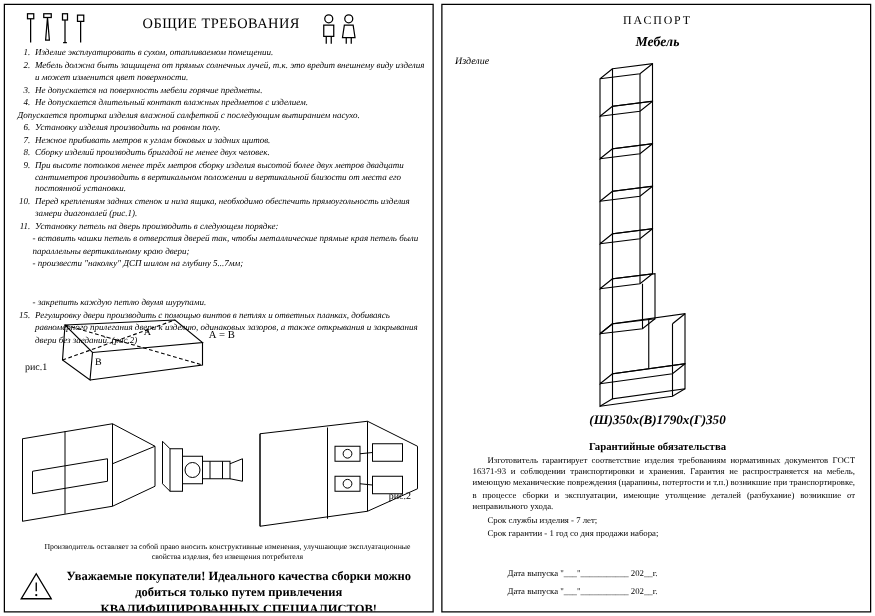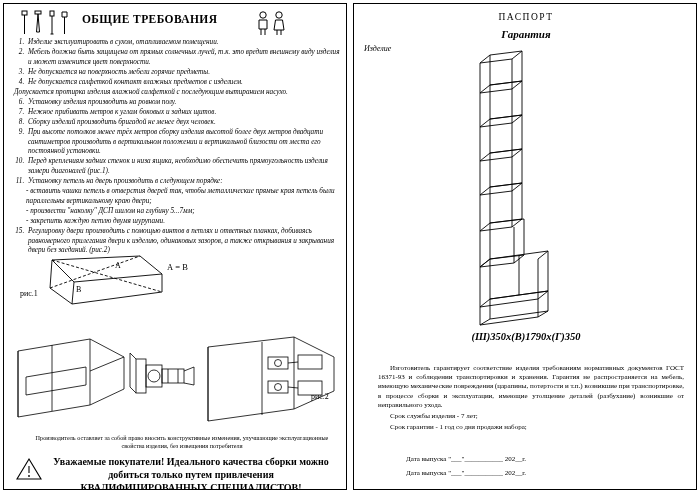--- a/index.html
+++ b/index.html
@@ -36,22 +36,22 @@
     width: 344px;
     padding-left: 40px;
   }
 
   
   .left-title {
     position: absolute;
     top: 9px;
     left: 78px;
     width: 190px;
-    text-align: left;
-    font-weight: bold;
+    text-align: center;
+    font-weight: normal;
     font-size: 11.5px;
     letter-spacing: 0.4px;
   }
   .tools-icon {
     position: absolute;
     top: 6px;
     left: 16px;
     width: 52px;
     height: 26px;
   }
@@ -270,31 +270,31 @@
         <line x1="25" y1="20" x2="25" y2="25"></line>
         <line x1="29" y1="20" x2="29" y2="25"></line>
       </g>
     </svg>
 
     <div class="instructions">
       <ol>
         <li>Изделие эксплуатировать в сухом, отапливаемом помещении.</li>
         <li>Мебель должна быть защищена от прямых солнечных лучей, т.к. это вредит внешнему виду изделия и может изменится цвет поверхности.</li>
         <li>Не допускается на поверхность мебели горячие предметы.</li>
-        <li>Не допускается салфеткой контакт влажных предметов с изделием.</li>
+        <li>Не допускается длительный контакт влажных предметов с изделием.</li>
         <li style="list-style:none; margin-left:-14px;">Допускается протирка изделия влажной салфеткой с последующим вытиранием насухо.</li>
         <li>Установку изделия производить на ровном полу.</li>
         <li>Нежное прибивать метров к углам боковых и задних щитов.</li>
         <li>Сборку изделий производить бригадой не менее двух человек.</li>
         <li>При высоте потолков менее трёх метров сборку изделия высотой более двух метров двадцати сантиметров производить в вертикальном положении и вертикальной близости от места его постоянной установки.</li>
         <li>Перед креплениям задних стенок и низа ящика, необходимо обеспечить прямоугольность изделия замери диагоналей (рис.1).</li>
         <li>Установку петель на дверь производить в следующем порядке:</li>
         <li style="list-style:none; margin-left:-2px;">- вставить чашки петель в отверстия дверей так, чтобы металлические прямые края петель были параллельны вертикальному краю двери;</li>
         <li style="list-style:none; margin-left:-2px;">- произвести "наколку" ДСП шилом на глубину 5...7мм;</li>
-        <li style="list-style:none; margin-left:-2px;">- закрепить каждую петлю двумя шурупами.</li>
+        <li style="list-style:none; margin-left:-2px;margin-top:22px;">- закрепить каждую петлю двумя шурупами.</li>
         <li>Регулировку двери производить с помощью винтов в петлях и ответных планках, добиваясь равномерного прилегания двери к изделию, одинаковых зазоров, а также открывания и закрывания двери без заеданий. (рис.2)</li>
       </ol>
     </div>
 
     <svg class="fig1-wrap" viewBox="0 0 200 60">
       <g fill="none" stroke="#000" stroke-width="0.9">
         <path d="M40 8 L128 4 L150 22 L62 30 Z"></path>
         <path d="M40 8 L38 36 L60 52 L62 30"></path>
         <path d="M150 22 L150 40 L60 52"></path>
         <line x1="40" y1="8" x2="150" y2="40" stroke-dasharray="3,2"></line>
@@ -350,21 +350,21 @@
         <line x1="13" y1="9" x2="13" y2="16" stroke="#000" stroke-width="1.1"></line>
         <circle cx="13" cy="19" r="0.9" fill="#000"></circle>
       </svg>
       <div class="warn-text">Уважаемые покупатели! Идеального качества сборки можно добиться только путем привлечения КВАЛИФИЦИРОВАННЫХ СПЕЦИАЛИСТОВ!</div>
     </div>
   </div>
 
   <div class="panel panel-right">
 
     <div class="r-title">ПАСПОРТ</div>
-    <div class="r-sub">Гарантия</div>
+    <div class="r-sub">Мебель</div>
     <div class="r-izd">Изделие</div>
 
     <svg class="shelf-img" viewBox="0 0 308 278">
       <g fill="none" stroke="#000" stroke-width="0.9">
 
         <path d="M118 6 L150 2 L150 32 L118 36 Z"></path>
         <path d="M118 6 L108 14 L108 44 L118 36"></path>
         <path d="M108 14 L140 10 L150 2"></path>
         <path d="M108 44 L140 40 L150 32"></path>
         <path d="M140 10 L140 40"></path>
@@ -403,20 +403,21 @@
         <path d="M147 206 L147 246"></path>
 
         <path d="M118 250 L176 242 L176 262 L118 270 Z"></path>
         <path d="M108 258 L108 276 L118 270"></path>
         <path d="M108 276 L166 268 L176 262"></path>
         <path d="M166 250 L166 268"></path>
       </g>
     </svg>
 
     <div class="dims">(Ш)350х(В)1790х(Г)350</div>
+    <div class="warranty-title">Гарантийные обязательства</div>
 
     <div class="warranty-body">
       <p>Изготовитель гарантирует соответствие изделия требованиям нормативных документов ГОСТ 16371-93 и соблюдении транспортировки и хранения. Гарантия не распространяется на мебель, имеющую механические повреждения (царапины, потертости и т.п.) возникшие при транспортировке, в процессе сборки и эксплуатации, имеющие утолщение деталей (разбухание) возникшие от неправильного ухода.</p>
       <p class="noind">Срок службы изделия - 7 лет;</p>
       <p class="noind">Срок гарантии - 1 год со дня продажи набора;</p>
     </div>
 
     <div class="date-rows">
       <div>Дата выпуска "___"___________ 202__г.</div>
       <div>Дата выпуска "___"___________ 202__г.</div>

